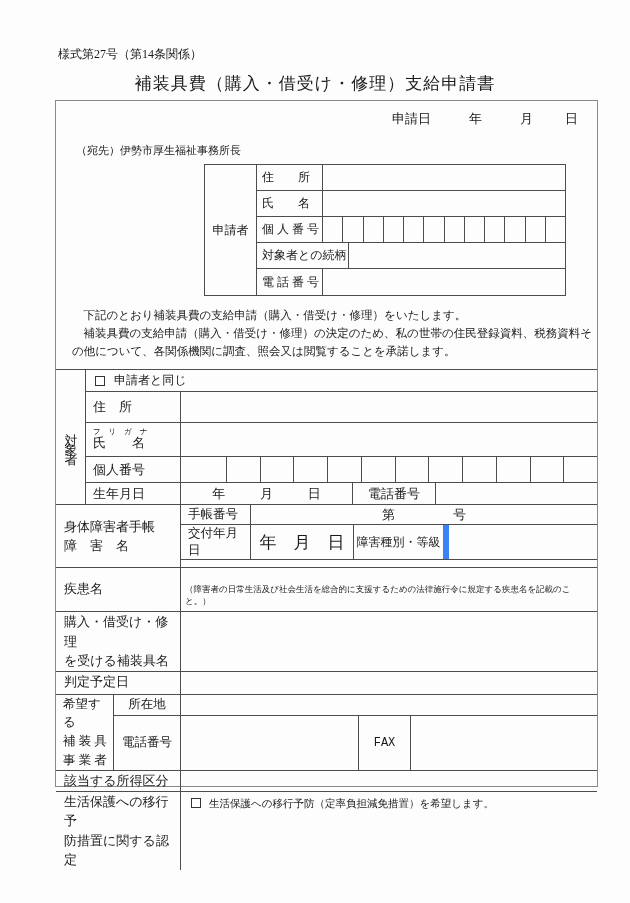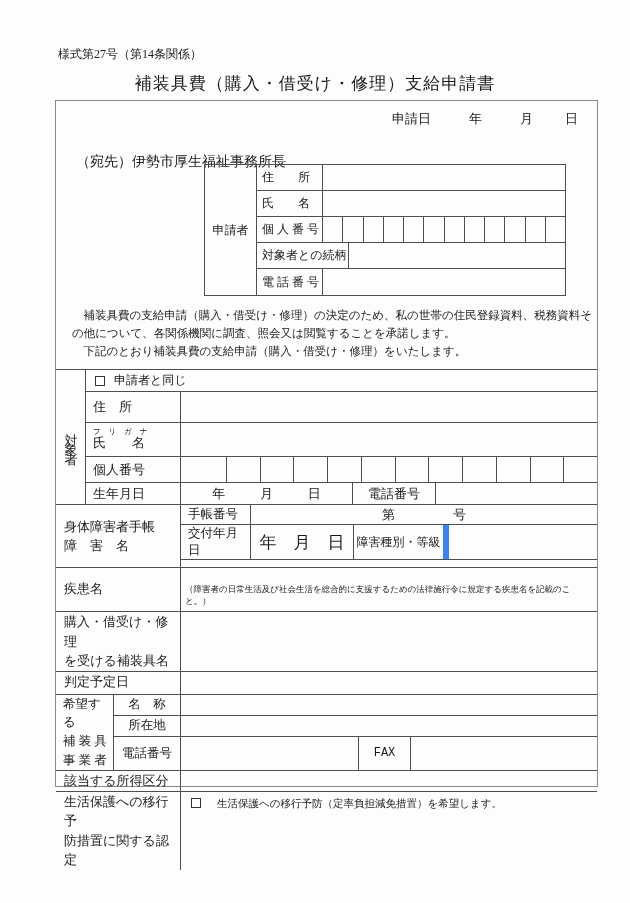--- a/index.html
+++ b/index.html
@@ -8,21 +8,21 @@
     position: relative; width: 630px; height: 903px; background:#fdfdfd;
     font-family: "Liberation Serif","DejaVu Serif",serif; color:#1a1a1a;
     overflow: hidden;
   }
   .form-number { position:absolute; left:58px; top:46px; font-size:12px; }
   .title { position:absolute; left:0; right:0; top:72px; text-align:center; font-size:17px; letter-spacing:1px; }
   .outer { position:absolute; left:55px; top:100px; width:543px; height:687px; border:1px solid #8a8a8a; }
 
   .appdate { position:absolute; top:9px; right:19px; font-size:13px; display:flex; align-items:baseline; }
   .appdate .g1 { margin-left:38px; } .appdate .g2 { margin-left:38px; } .appdate .g3 { margin-left:32px; }
-  .addressee { position:absolute; left:20px; top:52px; font-size:14px; }
+  .addressee { position:absolute; left:20px; top:42px; font-size:11px; }
 
   
   .apptable { position:absolute; left:148px; top:63px; width:362px; height:132px; border:1px solid #4d4d4d; display:flex; font-size:12px; }
   .app-group { flex:0 0 52px; border-right:1px solid #4d4d4d; display:flex; align-items:center; justify-content:center; }
   .app-rows { flex:1; display:flex; flex-direction:column; }
   .arow { flex:0 0 26px; display:flex; border-bottom:1px solid #4d4d4d; }
   .arow:last-child { border-bottom:none; flex:1; }
   .albl { flex:0 0 66px; border-right:1px solid #4d4d4d; display:flex; align-items:center; padding-left:5px; }
   .albl.wide { flex:0 0 92px; }
   .aval { flex:1; }
@@ -63,21 +63,21 @@
   .tglbl { flex:0 0 95px; border-right:6px solid #3b82f6; display:flex; align-items:center; justify-content:center; font-size:12px; }
   .tgval { flex:1; }
   .blankcell { flex:1; }
   .dval { flex:1; display:flex; flex-direction:column; justify-content:flex-end; }
   .dnote { font-size:8.5px; padding:0 2px 3px 4px; }
   .vgrp { flex:0 0 58px; border-right:1px solid #4d4d4d; display:flex; align-items:center; padding-left:7px; white-space:pre-line; line-height:1.6; font-size:12.5px; }
   .vsub { flex:0 0 67px; border-right:1px solid #4d4d4d; display:flex; align-items:center; justify-content:center; font-size:12.5px; }
   .faxrow .tel { flex:0 0 178px; border-right:1px solid #4d4d4d; }
   .faxlbl { flex:0 0 52px; border-right:1px solid #4d4d4d; display:flex; align-items:center; justify-content:center; font-size:12px;font-family:Liberation Mono, monospace; }
   .faxval { flex:1; }
-  .wval { flex:1; display:flex; align-items:flex-start; padding:5px 0 0 10px; gap:16px; font-size:10.5px; }
+  .wval { flex:1; display:flex; align-items:flex-start; padding:5px 0 0 10px; gap:8px; font-size:10.5px; }
   .wval .cb { margin-top:1px; }
   .pre { white-space:pre-line; line-height:1.5; }
 </style>
 </head>
 <body>
 
 <div class="page">
   <div class="form-number">様式第27号（第14条関係）</div>
   <div class="title">補装具費（購入・借受け・修理）支給申請書</div>
 
@@ -125,22 +125,22 @@
           <div class="aval"></div>
         </div>
         <div class="arow">
           <div class="albl">電 話 番 号</div>
           <div class="aval"></div>
         </div>
       </div>
     </div>
 
     <div class="decl">
+      <p>下記のとおり補装具費の支給申請（購入・借受け・修理）をいたします。</p>
       <p>補装具費の支給申請（購入・借受け・修理）の決定のため、私の世帯の住民登録資料、税務資料その他について、各関係機関に調査、照会又は閲覧することを承諾します。</p>
-      <p>下記のとおり補装具費の支給申請（購入・借受け・修理）をいたします。</p>
     </div>
 
     <div class="mtable">
 
       <div class="mrow h135">
         <div class="vlab">対象者</div>
         <div class="sub-col">
           <div class="srow sh22 cbrow">
             <span class="cb"></span>
             <span>申請者と同じ</span>
@@ -226,24 +226,20 @@
         <div class="glab">判定予定日</div>
         <div class="sval"></div>
       </div>
 
       <div class="mrow h63">
         <div class="vgrp pre">希望する
 補 装 具
 事 業 者</div>
         <div class="sub-col">
           <div class="srow sh21">
-            <div class="vsub">名　称</div>
-            <div class="sval"></div>
-          </div>
-          <div class="srow sh21">
             <div class="vsub">所在地</div>
             <div class="sval"></div>
           </div>
           <div class="srow faxrow">
             <div class="vsub">電話番号</div>
             <div class="sval tel"></div>
             <div class="faxlbl">FAX</div>
             <div class="faxval"></div>
           </div>
         </div>

